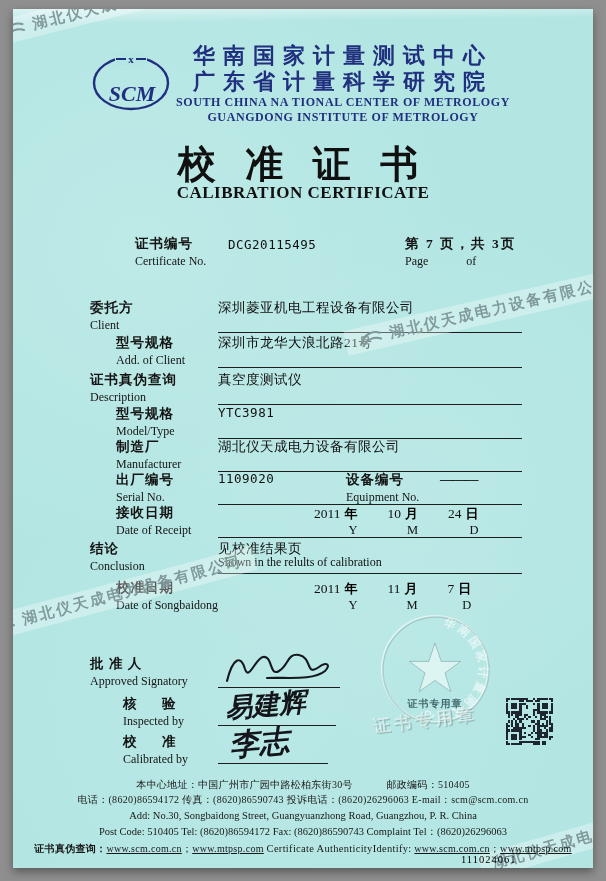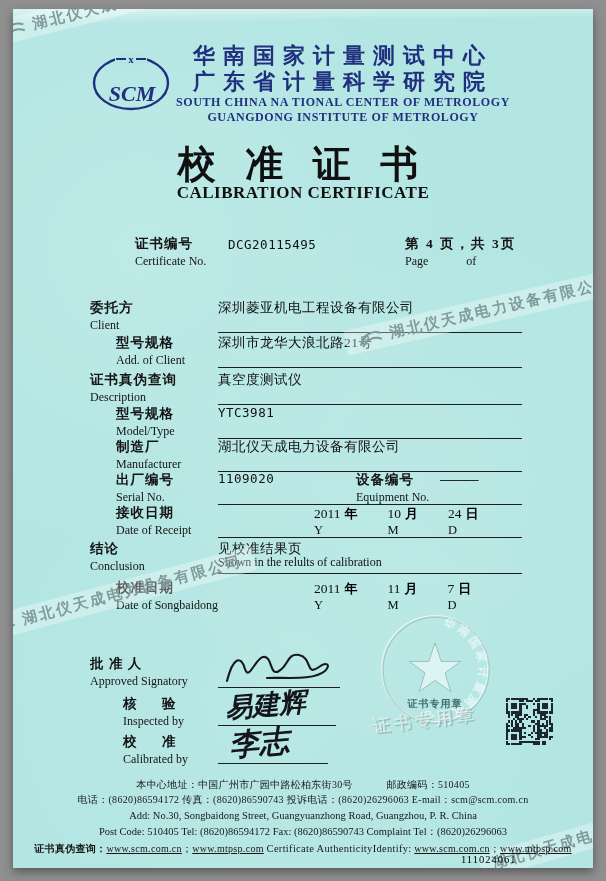--- a/index.html
+++ b/index.html
@@ -24,21 +24,21 @@
   .cn{font-weight:bold;color:#141414;font-size:13.5px;letter-spacing:1px;white-space:nowrap}
   .en{color:#141414;font-size:12px;white-space:nowrap;margin-top:1px}
   .field{position:absolute;display:flex;align-items:stretch}
   .flabel{flex:none}
   .fval{flex:1;position:relative;border-bottom:1.5px solid #1d1d1d;min-height:32px}
   .fval.noline{border-bottom:none}
   .vtext{position:absolute;top:0;left:0;font-size:13.5px;color:#101010;letter-spacing:.5px;white-space:nowrap}
   .mono{font-family:"DejaVu Sans Mono",monospace;font-size:12.5px;letter-spacing:.5px}
   .sublabel{position:absolute;top:0}
   .dates{display:flex;gap:30px;position:absolute;left:96px;top:0}
-  .dcol{text-align:left}
+  .dcol{text-align:right}
   .dnum{font-size:13.5px;color:#101010}
   .dunit{font-weight:bold;font-size:13px}
   .dletter{font-size:12.5px;margin-top:0px;color:#101010}
   .cline2{position:absolute;top:15px;left:0;font-size:12px;white-space:nowrap;color:#101010}
   .sigline{position:absolute;border-bottom:1.5px solid #1d1d1d}
   .handname{position:absolute;font-family:"DejaVu Sans",sans-serif;font-weight:bold;font-style:italic;
     color:#13151a;white-space:nowrap;transform:rotate(-5deg)}
   .stamp-center{fill:#31555a;opacity:.85;font-size:10px;font-weight:bold;letter-spacing:1px}
   .emboss-txt{position:absolute;font-weight:bold;color:rgba(255,255,255,.55);letter-spacing:4px;
     text-shadow:1px 1px 1px rgba(96,140,138,.55);white-space:nowrap}
@@ -71,21 +71,21 @@
   <div class="abs orgen navy" style="top:101px">GUANGDONG INSTITUTE OF METROLOGY</div>
   <div class="abs title-cn" style="top:130px">校 准 证 书</div>
   <div class="abs title-en" style="top:174px">CALIBRATION CERTIFICATE</div>
 
   <div class="abs" style="left:122px;top:226px">
     <div class="cn">证书编号</div>
     <div class="en">Certificate No.</div>
   </div>
   <div class="abs mono" style="left:215px;top:228px;color:#101010">DCG20115495</div>
   <div class="abs" style="left:392px;top:226px">
-    <div class="cn" style="letter-spacing:2px">第 4 页，共 3页</div>
+    <div class="cn" style="letter-spacing:2px">第 7 页，共 3页</div>
     <div style="display:flex;gap:38px">
       <span class="en">Page</span>
       <span class="en">of</span>
     </div>
   </div>
 
   <div class="field" style="left:77px;top:290px;width:432px">
     <div class="flabel" style="width:128px">
       <div class="cn">委托方</div>
       <div class="en">Client</div>
@@ -135,21 +135,21 @@
       </div>
   </div>
 
   <div class="field" style="left:103px;top:462px;width:406px">
     <div class="flabel" style="width:102px">
       <div class="cn">出厂编号</div>
       <div class="en">Serial No.</div>
     </div>
     <div class="fval">
       <div class="vtext mono">1109020</div>
-      <div class="sublabel" style="left:138px">
+      <div class="sublabel" style="left:128px">
         <div class="cn">设备编号</div>
         <div class="en">Equipment No.</div>
       </div>
       <div class="vtext" style="left:222px;letter-spacing:-1px;font-weight:bold">———</div>
     </div>
   </div>
 
   <div class="field" style="left:103px;top:495px;width:406px">
     <div class="flabel" style="width:102px">
       <div class="cn">接收日期</div>

